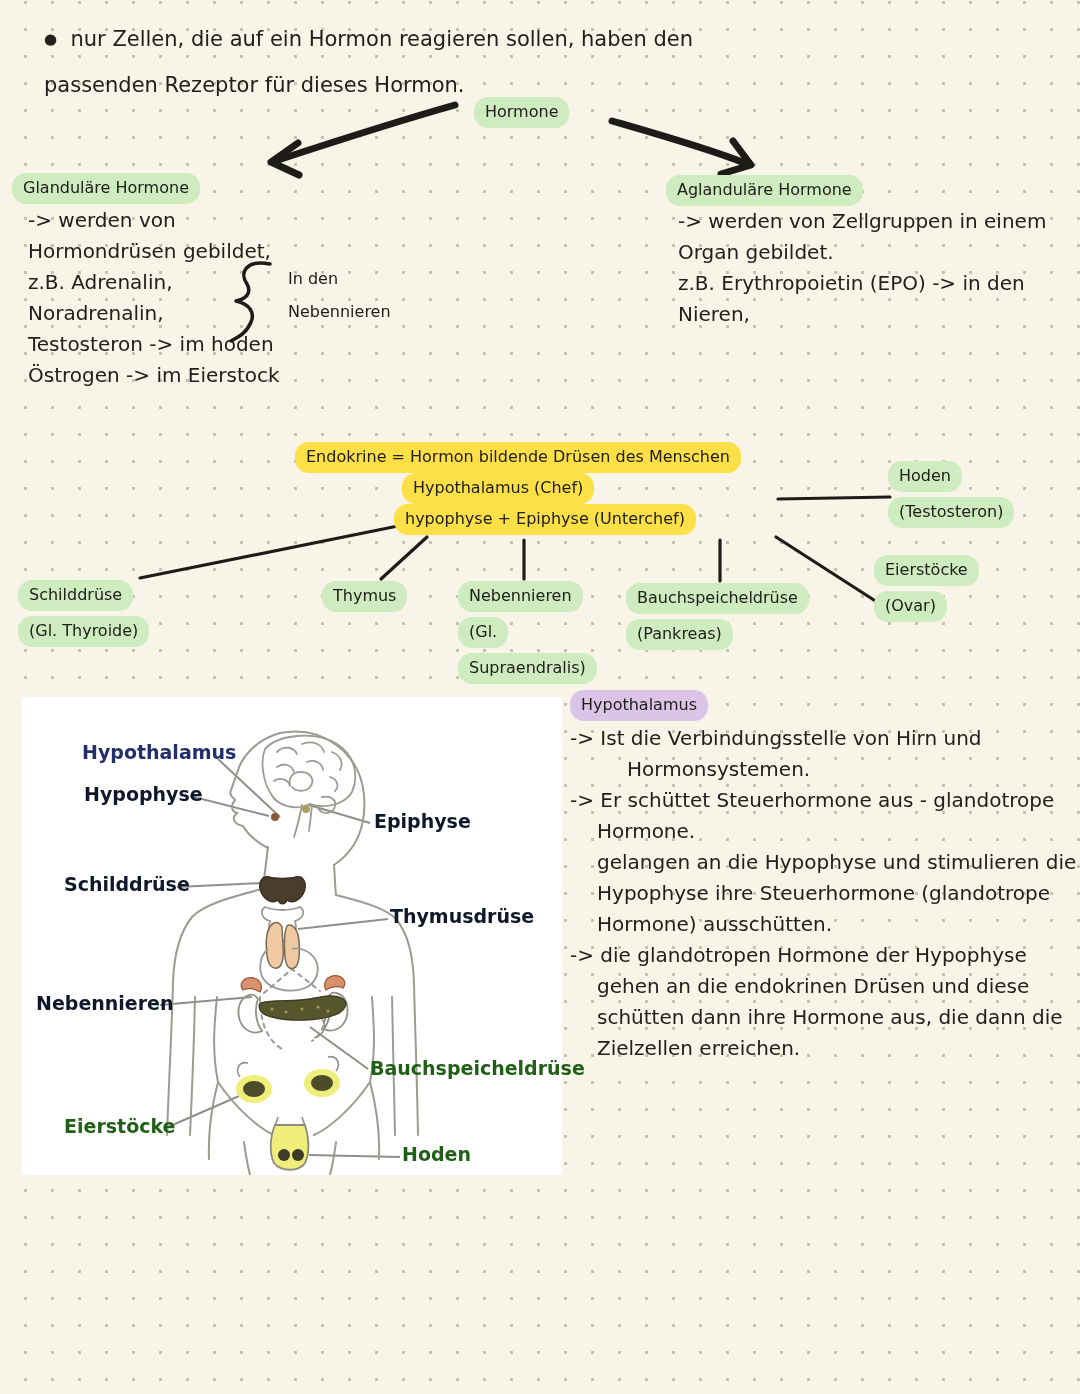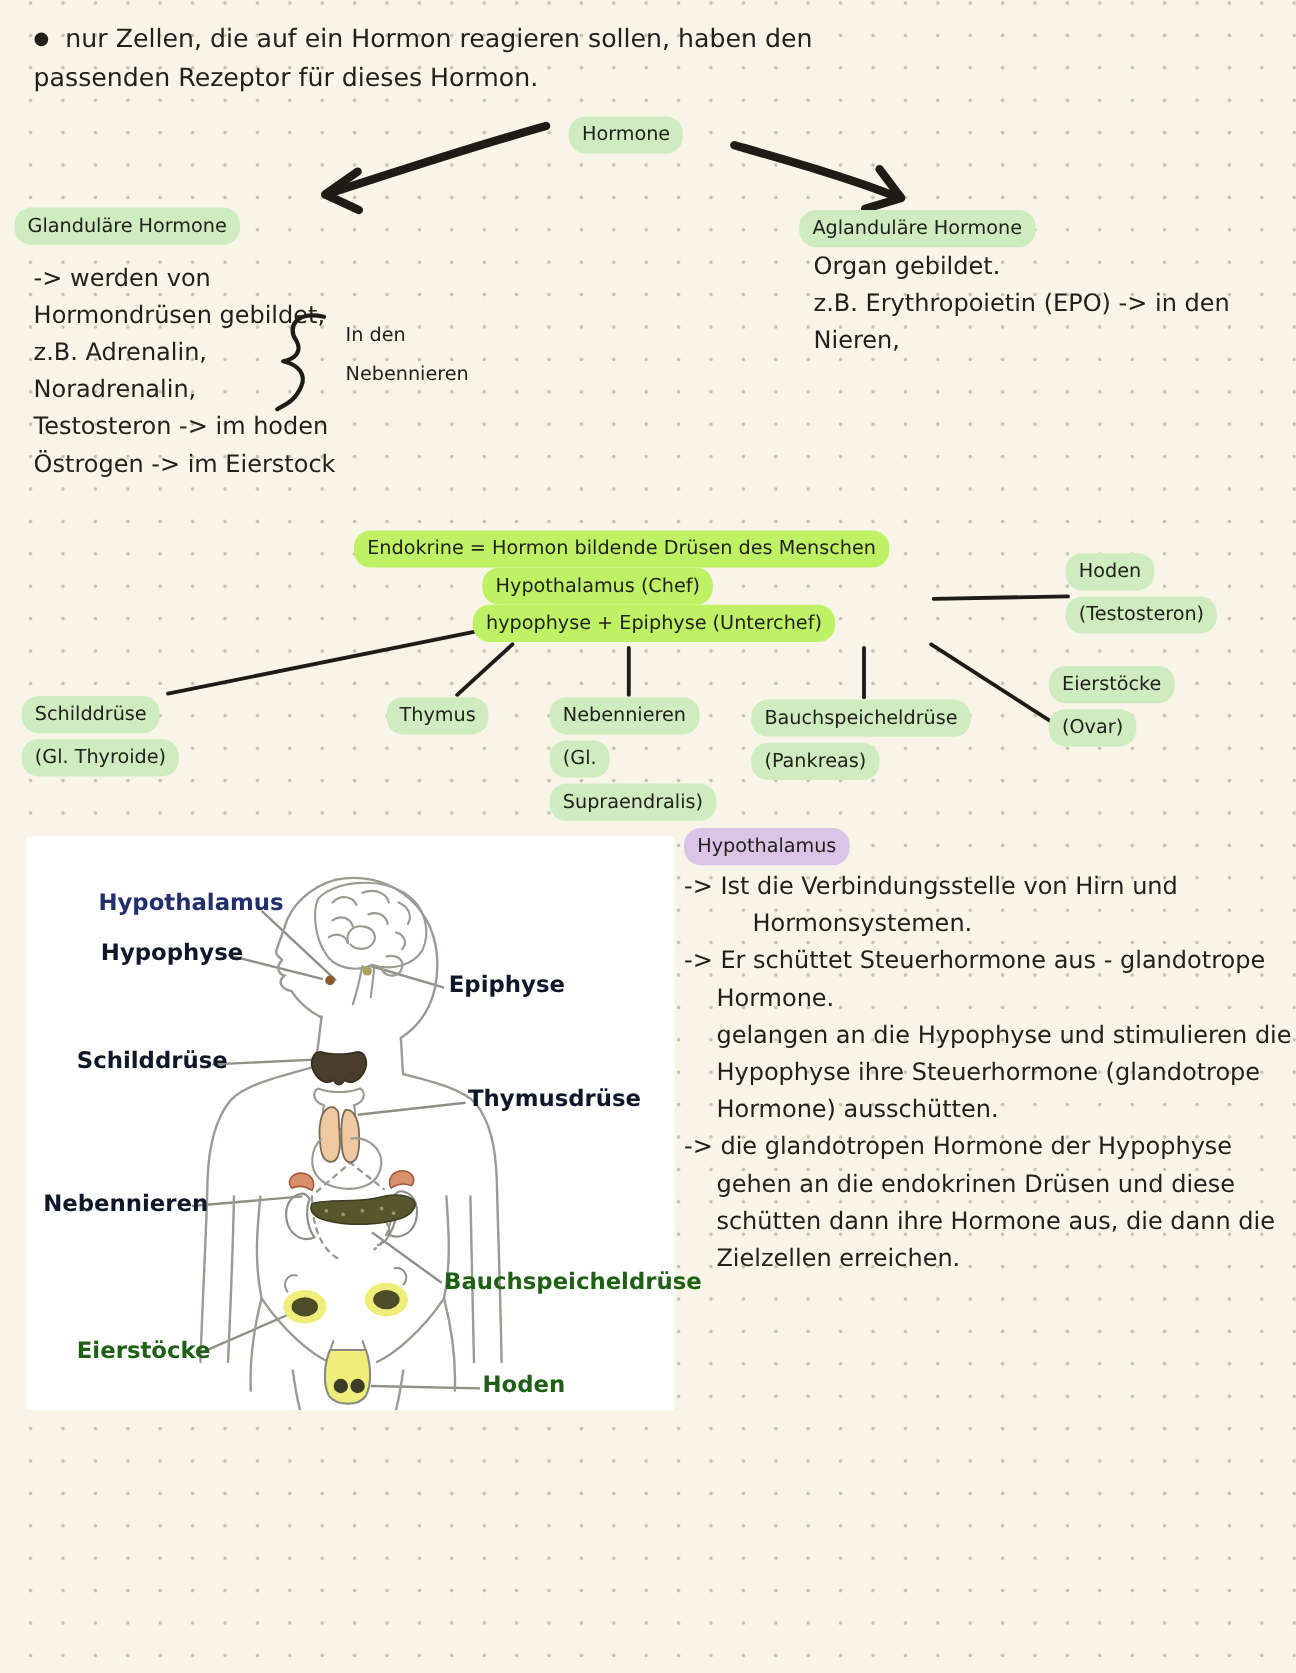--- a/index.html
+++ b/index.html
@@ -5,24 +5,24 @@
   html,body{margin:0;padding:0;}
   body{
     width:1080px;height:1394px;position:relative;overflow:hidden;
     font-family:"DejaVu Sans",sans-serif;color:#21201b;
     background-color:#f8f4e7;
     background-image:radial-gradient(circle,#c6c2b0 1.5px,rgba(0,0,0,0) 1.7px);
     background-size:27px 27px;background-position:12px 16px;
   }
   .abs{position:absolute;}
   .txt{font-size:16px;line-height:26px;white-space:nowrap;}
-  .intro{font-size:21px;line-height:33px;}
+  .intro{font-size:21px;line-height:46px;margin-left:16px;}
   .hl{display:inline-block;padding:2px 11px 3px;border-radius:14px;white-space:nowrap;}
   .hl-green{background:#cfecc1;}
-  .hl-lav{background:#bef264;text-align:center;}
+  .hl-lav{background:#fde047;text-align:center;}
   .hl-purple{background:#dcc4e8;}
   .stack .txt{margin-bottom:5px;}
   .lines div{height:31px;font-size:20px;white-space:nowrap;}
   .ind{padding-left:27px;}
   .ind2{padding-left:57px;}
   svg{display:block;}
   .overlay{pointer-events:none;}
   .photo{background:#ffffff;border-radius:3px;}
   .flabel{position:absolute;font-weight:bold;font-size:19px;white-space:nowrap;}
   .lab-navy{color:#232f6b;}
@@ -53,35 +53,36 @@
   <div>passenden Rezeptor für dieses Hormon.</div>
 </div>
 
 <div class="abs txt" style="left:474px;top:97px;">
   <span class="hl hl-green">Hormone</span>
 </div>
 
 <div class="abs txt" style="left:12px;top:173px;">
   <span class="hl hl-green">Glanduläre Hormone</span>
 </div>
-<div class="abs lines" style="left:28px;top:219px;">
+<div class="abs lines" style="left:28px;top:208px;">
   <div>-&gt; werden von</div>
   <div>Hormondrüsen gebildet,</div>
   <div>z.B. Adrenalin,</div>
   <div>Noradrenalin,</div>
   <div>Testosteron -&gt; im hoden</div>
   <div>Östrogen -&gt; im Eierstock</div>
 </div>
 <div class="abs txt" style="left:288px;top:266px;">In den</div>
 <div class="abs txt" style="left:288px;top:299px;">Nebennieren</div>
 
 <div class="abs txt" style="left:666px;top:175px;text-align:center;">
   <span class="hl hl-green">Aglanduläre Hormone</span>
 </div>
 <div class="abs lines" style="left:678px;top:209px;">
+  <div>-&gt; werden von Zellgruppen in einem</div>
   <div>Organ gebildet.</div>
   <div>z.B. Erythropoietin (EPO) -&gt; in den</div>
   <div>Nieren,</div>
 </div>
 
 <div class="abs txt" style="left:295px;top:442px;"><span class="hl hl-lav">Endokrine = Hormon bildende Drüsen des Menschen</span></div>
 <div class="abs txt" style="left:402px;top:473px;"><span class="hl hl-lav">Hypothalamus (Chef)</span></div>
 <div class="abs txt" style="left:394px;top:504px;"><span class="hl hl-lav">hypophyse + Epiphyse (Unterchef)</span></div>
 
 <div class="abs txt stack" style="left:888px;top:461px;">

